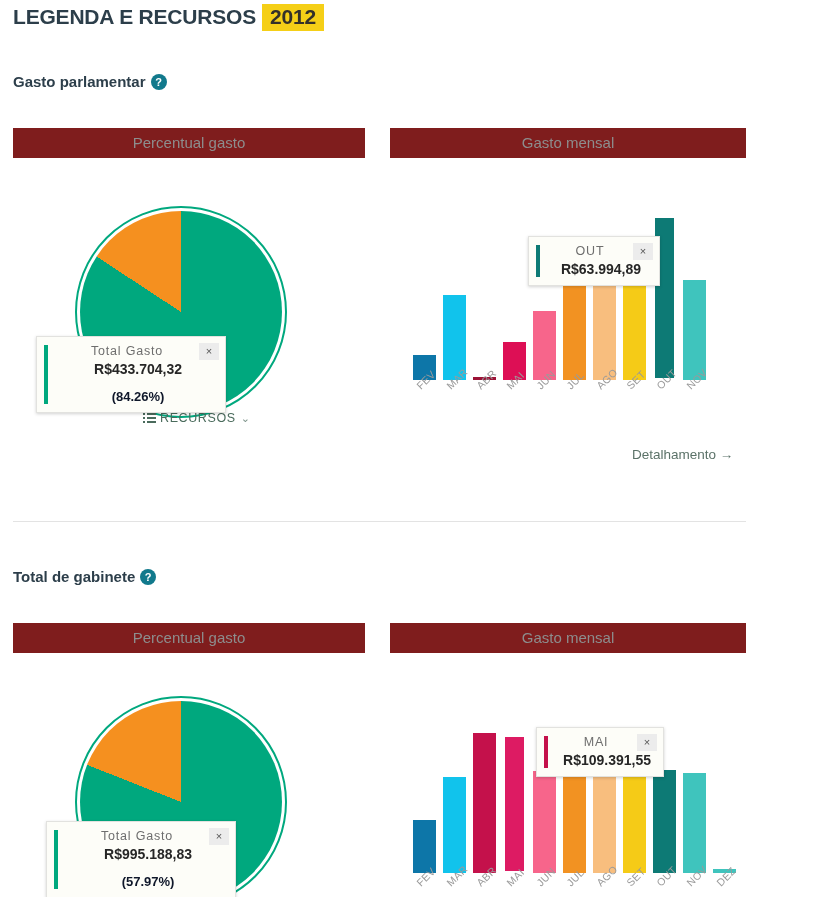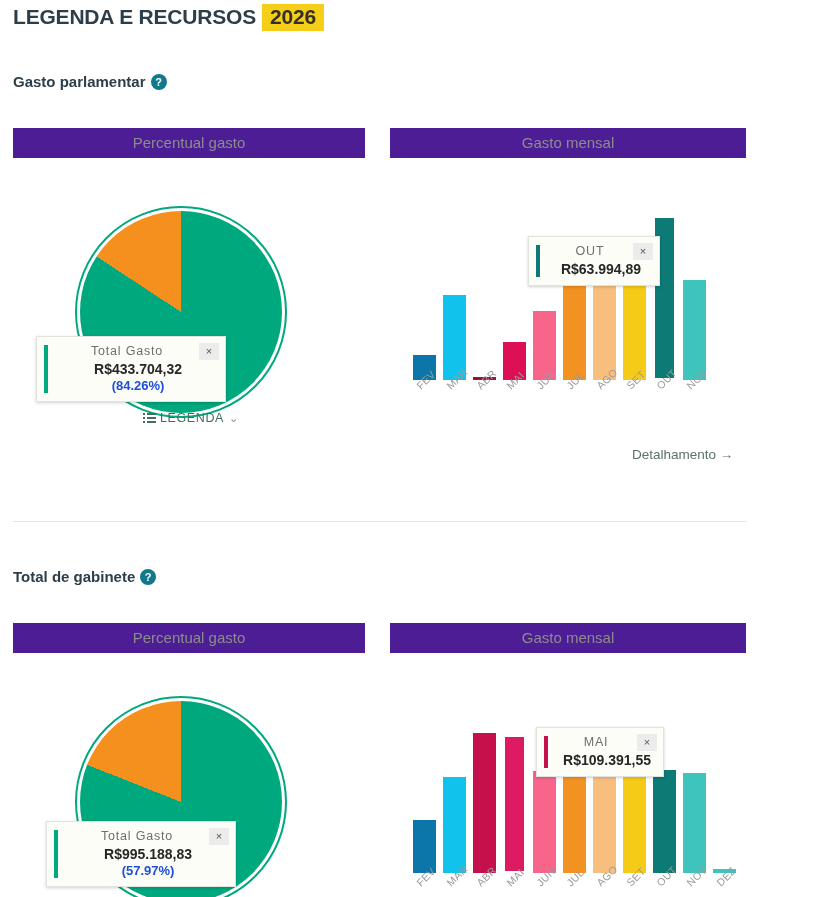--- a/index.html
+++ b/index.html
@@ -58,21 +58,21 @@
     vertical-align: 1px;
     margin-left: 5px;
     cursor: pointer;
   }
 
   
   .panel {
     position: absolute;
   }
   .panel-head {
-    background: #4c1d95;
+    background: #7f1d1d;
     color: #8d8d8d;
     font-size: 15px;
     text-align: center;
     height: 30px;
     line-height: 30px;
     width: 100%;
     box-sizing: border-box;
   }
   .panel-body {
     position: relative;
@@ -206,23 +206,23 @@
     font-weight: bold;
     color: #262626;
     text-align: center;
     margin-top: 3px;
     padding-left: 8px;
     white-space: nowrap;
   }
   .tt-sub {
     font-size: 13px;
     font-weight: bold;
-    color: #1d4ed8;
-    text-align: center;
-    margin-top: 1px;
+    color: #0f172a;
+    text-align: center;
+    margin-top: 12px;
     padding-left: 8px;
     white-space: nowrap;
   }
   .tt-close {
     position: absolute;
     right: 6px;
     top: 6px;
     width: 20px;
     height: 17px;
     background: #ececec;
@@ -237,21 +237,21 @@
   .divider {
     position: absolute;
     height: 1px;
     background: #e3e3e3;
   }
 </style>
 </head>
 <body>
 
 <div class="page-title">
-  <span>LEGENDA E RECURSOS</span><span class="year">2026</span>
+  <span>LEGENDA E RECURSOS</span><span class="year">2012</span>
 </div>
 
 <div class="section-title" style="top:73px">
   <span>Gasto parlamentar</span><span class="help-icon">?</span>
 </div>
 
 <div class="panel" style="left:13px; top:128px; width:352px; height:310px;">
   <div class="panel-head">Percentual gasto</div>
   <div class="panel-body" style="height:280px;">
     <div class="pie-wrap">
@@ -266,21 +266,21 @@
       <span class="accent" style="background:#00a87e;"></span>
       <div class="tt-title">Total Gasto</div>
       <div class="tt-value">R$433.704,32</div>
       <div class="tt-sub">(84.26%)</div>
       <div class="tt-close">×</div>
     </div>
   </div>
 </div>
 
 <div class="legend-toggle" style="left:143px; top:411px;">
-  <span class="lines"><i></i><i></i><i></i><b></b><b></b><b></b></span><span>LEGENDA</span><span class="caret">⌄</span>
+  <span class="lines"><i></i><i></i><i></i><b></b><b></b><b></b></span><span>RECURSOS</span><span class="caret">⌄</span>
 </div>
 
 <div class="panel" style="left:390px; top:128px; width:356px; height:260px;">
   <div class="panel-head">Gasto mensal</div>
   <div class="panel-body" style="height:230px;">
     <div class="bars">
 
       <div class="bar" style="left:23px; bottom:8px; width:23px; height:25px; background:#0d76a8;"></div>
       <div class="bar" style="left:53px; bottom:8px; width:23px; height:85px; background:#11c3ec;"></div>
       <div class="bar" style="left:83px; bottom:8px; width:23px; height:3px; background:#9c1236;"></div>

